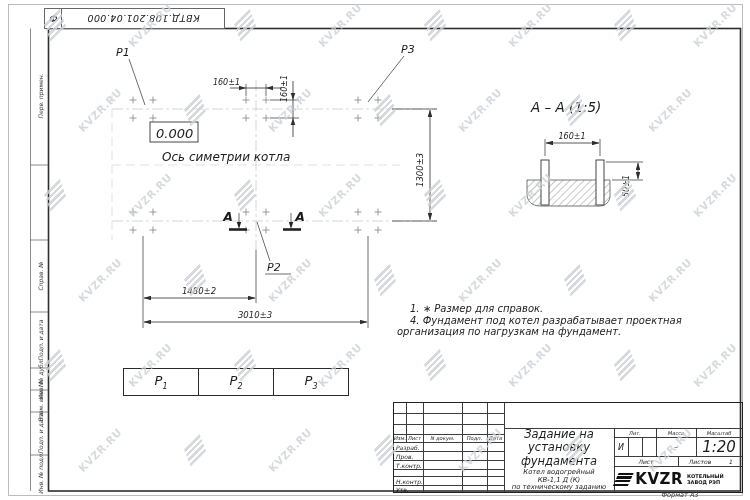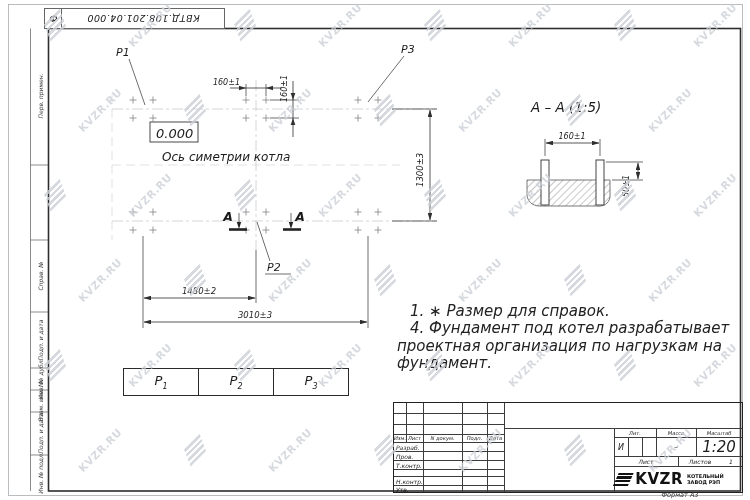--- a/index.html
+++ b/index.html
@@ -34,21 +34,21 @@
   
   .corner-stamp{
     position:absolute;left:44px;top:8px;width:179px;height:19px;z-index:3;
     border:1px solid #666;display:flex;background:#fff;
   }
   .corner-stamp .c1{width:16px;border-right:1px solid #666;display:flex;align-items:center;justify-content:center;}
   .corner-stamp .c2{flex:1;display:flex;align-items:center;justify-content:center;}
   .corner-stamp span{transform:rotate(180deg);font-style:italic;font-size:9.5px;color:#222;white-space:nowrap;letter-spacing:.4px;}
   
   .notes{position:absolute;left:397px;top:303px;width:336px;z-index:3;}
-  .notes p{margin:0;text-indent:13px;font-style:italic;font-size:15px;line-height:1.16;color:#222;}
+  .notes p{margin:0;text-indent:13px;font-style:italic;font-size:10px;line-height:1.16;color:#222;}
   
   .load-table{position:absolute;left:123px;top:368px;z-index:3;border-collapse:collapse;background:#fff;}
   .load-table td{border:1.2px solid #2a2a2a;width:74px;text-align:center;padding:0;color:#1b1b1b;}
   .load-table .hrow td{height:26px;font-style:italic;font-size:13px;}
   .load-table .vrow td{height:24px;font-style:italic;font-size:12.5px;letter-spacing:.4px;}
   .load-table sub{font-size:8px;}
   
   .title-block{position:absolute;left:393px;top:402px;width:348px;height:89px;border:1.4px solid #222;z-index:3;background:transparent;color:#1b1b1b;}
   .tb-abs{position:absolute;}
   .vl{position:absolute;width:1px;background:#3c3c3c;}
@@ -263,20 +263,28 @@
   <div class="tb-txt ctr" style="left:48.5px;top:35px;font-size:5.2px;">N докум.</div>
   <div class="tb-txt ctr" style="left:80.5px;top:35px;font-size:5.2px;">Подп.</div>
   <div class="tb-txt ctr" style="left:101.5px;top:35px;font-size:5.2px;">Дата</div>
 
   <div class="tb-txt" style="left:2px;top:40.5px;font-size:6px;">Разраб.</div>
   <div class="tb-txt" style="left:2px;top:49.5px;font-size:6px;">Пров.</div>
   <div class="tb-txt" style="left:2px;top:58.5px;font-size:6px;">Т.контр.</div>
   <div class="tb-txt" style="left:2px;top:74.5px;font-size:6px;">Н.контр.</div>
   <div class="tb-txt" style="left:2px;top:83px;font-size:6px;">Утв.</div>
 
+  <div class="doc-title tb-abs">
+    <div class="tl">Задание на</div>
+    <div class="tl">установку</div>
+    <div class="tl">фундамента</div>
+    <div class="pl" style="margin-top:1px;">Котел водогрейный</div>
+    <div class="pl">КВ-1,1 Д (К)</div>
+    <div class="pl">по техническому заданию</div>
+  </div>
 
   <div class="tb-txt ctr" style="left:241px;top:29.5px;font-size:5.2px;">Лит.</div>
   <div class="tb-txt ctr" style="left:282px;top:29.5px;font-size:5.2px;">Масса</div>
   <div class="tb-txt ctr" style="left:325px;top:29.5px;font-size:5.2px;">Масштаб</div>
   <div class="tb-txt ctr" style="left:227px;top:43.5px;font-size:8px;">И</div>
   <div class="tb-txt ctr" style="left:282px;top:43.5px;font-size:8px;">–</div>
   <div class="tb-txt ctr" style="left:325px;top:43.5px;font-size:15px;">1:20</div>
 
   <div class="tb-txt ctr" style="left:252px;top:58px;font-size:6px;">Лист</div>
   <div class="tb-txt ctr" style="left:306px;top:58px;font-size:6px;">Листов</div>

